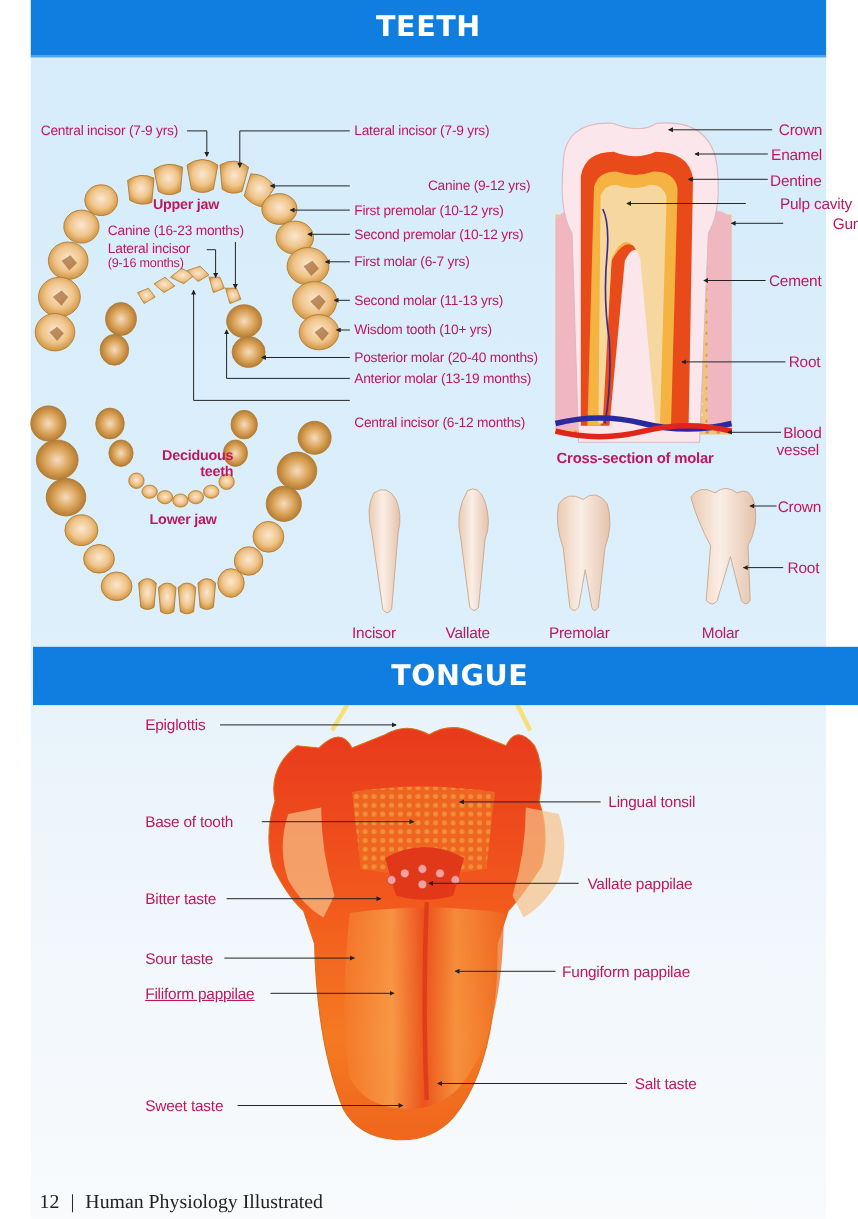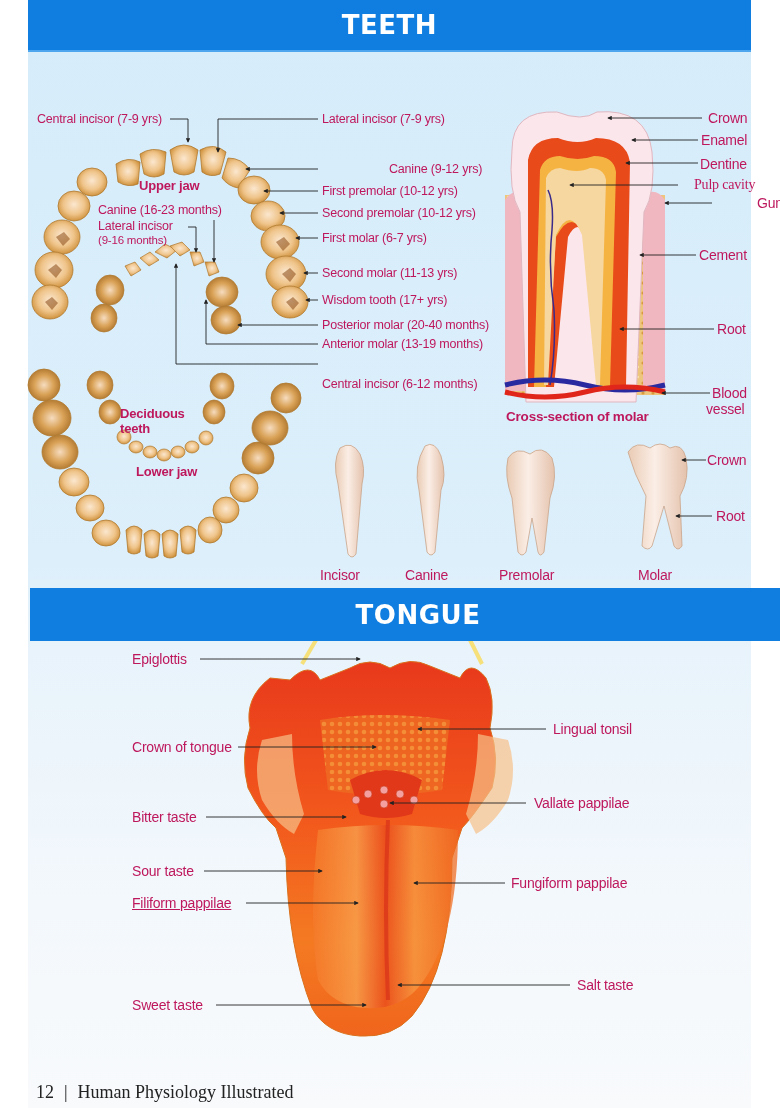--- a/index.html
+++ b/index.html
@@ -15,21 +15,21 @@
     font-family: "DejaVu Sans", sans-serif; font-weight: bold;
     display: flex; align-items: center; justify-content: center;
     letter-spacing: 0.5px;
   }
   .band.teeth { left: 28px; top: 0; width: 723px; height: 52px; font-size: 26px; border-bottom: 2px solid #4ea6ee; }
   .band.tongue { left: 30px; top: 588px; width: 776px; height: 53px; font-size: 26px; }
 
   .lbl { position: absolute; font-size: 12.5px; white-space: nowrap; color: #be185d; letter-spacing: -0.2px; }
   .lbl.bold { font-weight: bold; font-size: 13px; text-align: center; }
   .lbl.big { font-size: 14px; }
-  .lbl.center { text-align: left; }
+  .lbl.center { text-align: right; }
 
   svg.overlay { position: absolute; left: 0; top: 0; }
 
   .footer {
     position: absolute; left: 36px; top: 1082px;
     font-family: "Liberation Serif", serif; font-size: 18px; color: #222;
   }
   .footer .sep { margin: 0 10px; }
 </style>
 </head>
@@ -250,56 +250,56 @@
 <div class="lbl" style="left:98px;top:203px;">Canine (16-23 months)</div>
 <div class="lbl" style="left:98px;top:219px;">Lateral incisor</div>
 <div class="lbl" style="left:98px;top:234px;font-size:11.5px;">(9-16 months)</div>
 
 <div class="lbl" style="left:322px;top:112px;">Lateral incisor (7-9 yrs)</div>
 <div class="lbl" style="left:341px;top:162px;margin-left:48px;">Canine (9-12 yrs)</div>
 <div class="lbl" style="left:322px;top:184px;">First premolar (10-12 yrs)</div>
 <div class="lbl" style="left:322px;top:206px;">Second premolar (10-12 yrs)</div>
 <div class="lbl" style="left:322px;top:231px;">First molar (6-7 yrs)</div>
 <div class="lbl" style="left:322px;top:266px;">Second molar (11-13 yrs)</div>
-<div class="lbl" style="left:322px;top:293px;">Wisdom tooth (17+ yrs)</div>
+<div class="lbl" style="left:322px;top:293px;">Wisdom tooth (10+ yrs)</div>
 <div class="lbl" style="left:322px;top:318px;">Posterior molar (20-40 months)</div>
 <div class="lbl" style="left:322px;top:337px;">Anterior molar (13-19 months)</div>
 <div class="lbl" style="left:322px;top:357px;margin-top:20px;">Central incisor (6-12 months)</div>
 
 <div class="lbl bold center" style="left:120px;top:406px;width:92px;">
   <div>Deciduous</div>
   <div>teeth</div>
 </div>
 <div class="lbl bold" style="left:136px;top:464px;">Lower jaw</div>
 <div class="lbl bold" style="left:106px;top:586px;">Permanent teeth</div>
 
 <div class="lbl big" style="left:708px;top:110px;">Crown</div>
 <div class="lbl big" style="left:701px;top:132px;">Enamel</div>
 <div class="lbl big" style="left:700px;top:156px;">Dentine</div>
-<div class="lbl big" style="left:694px;top:177px;font-family:Liberation Serif, serif;">Pulp cavity</div>
+<div class="lbl big" style="left:709px;top:177px;">Pulp cavity</div>
 <div class="lbl big" style="left:746px;top:195px;margin-left:11px;">Gum</div>
 <div class="lbl big" style="left:699px;top:247px;">Cement</div>
 <div class="lbl big" style="left:717px;top:321px;">Root</div>
 <div class="lbl big" style="left:712px;top:385px;">Blood</div>
 <div class="lbl big" style="left:706px;top:401px;">vessel</div>
 <div class="lbl bold" style="left:506px;top:409px;font-size:13.5px;">Cross-section of molar</div>
 
 <div class="lbl big" style="left:320px;top:567px;">Incisor</div>
-<div class="lbl big" style="left:405px;top:567px;">Canine</div>
+<div class="lbl big" style="left:405px;top:567px;">Vallate</div>
 <div class="lbl big" style="left:499px;top:567px;">Premolar</div>
 <div class="lbl big" style="left:638px;top:567px;">Molar</div>
 <div class="lbl big" style="left:707px;top:452px;">Crown</div>
 <div class="lbl big" style="left:716px;top:508px;">Root</div>
 
 <div class="band tongue">
   <span>TONGUE</span>
 </div>
 
 <div class="lbl big" style="left:132px;top:651px;">Epiglottis</div>
-<div class="lbl big" style="left:132px;top:739px;">Crown of tongue</div>
+<div class="lbl big" style="left:132px;top:739px;">Base of tooth</div>
 <div class="lbl big" style="left:132px;top:809px;">Bitter taste</div>
 <div class="lbl big" style="left:132px;top:863px;">Sour taste</div>
 <div class="lbl big" style="left:132px;top:895px;text-decoration:underline;">Filiform pappilae</div>
 <div class="lbl big" style="left:132px;top:997px;">Sweet taste</div>
 
 <div class="lbl big" style="left:553px;top:721px;text-align:right;">Lingual tonsil</div>
 <div class="lbl big" style="left:534px;top:795px;">Vallate pappilae</div>
 <div class="lbl big" style="left:511px;top:875px;">Fungiform pappilae</div>
 <div class="lbl big" style="left:577px;top:977px;">Salt taste</div>
 

